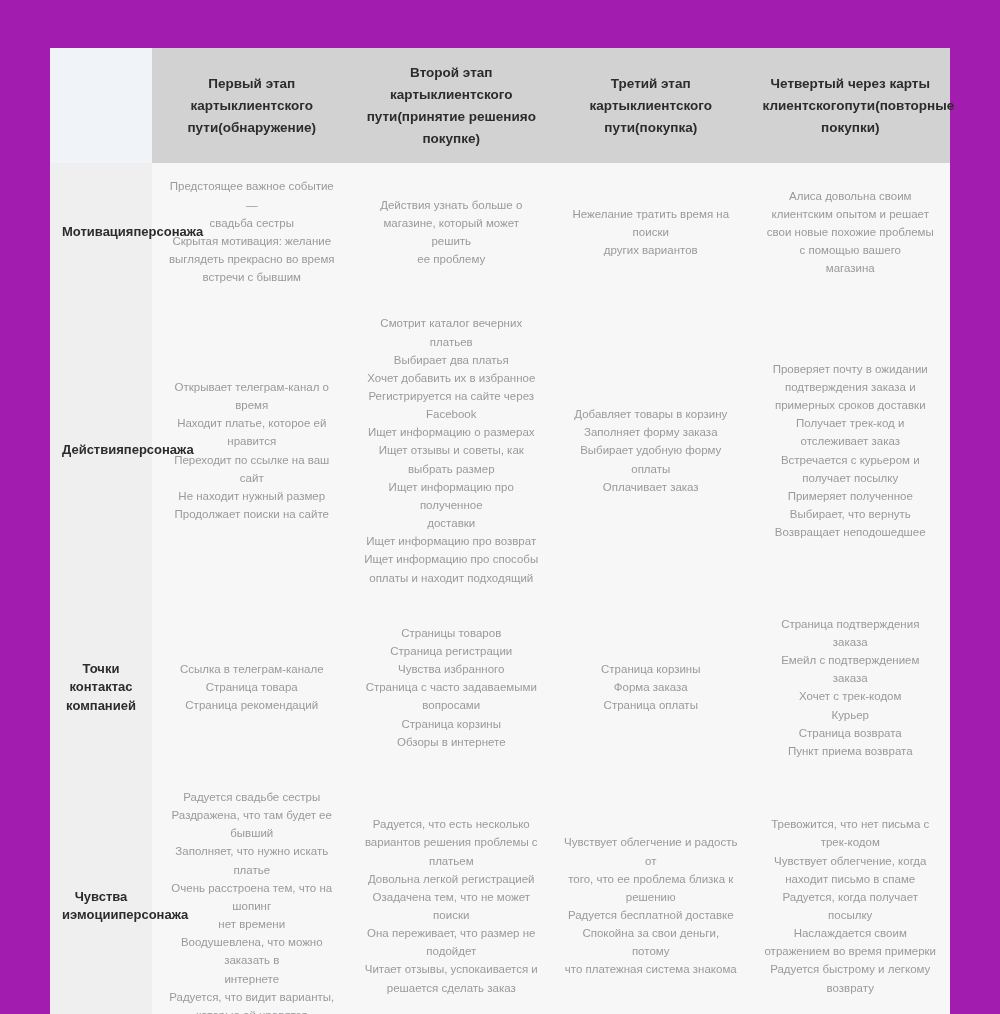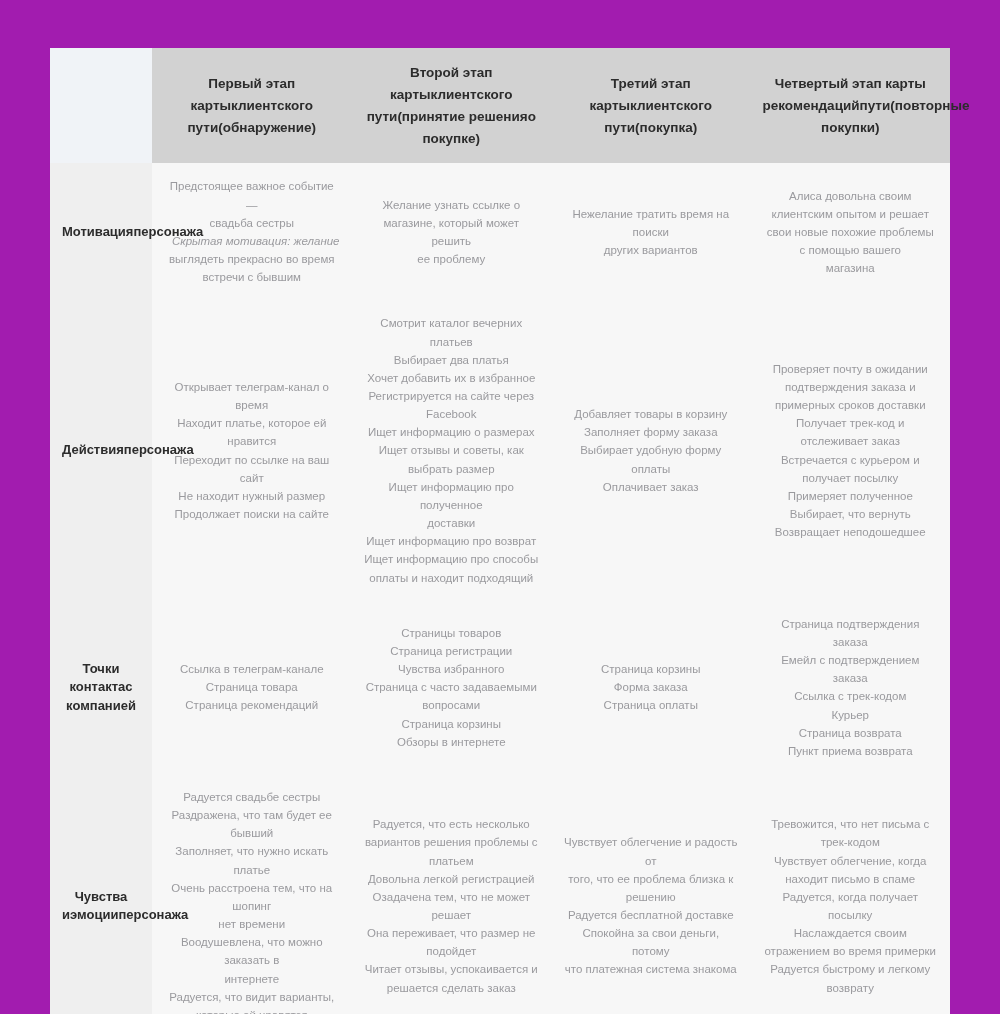--- a/index.html
+++ b/index.html
@@ -88,22 +88,20 @@
   td.cell {
     color: #9a9a9e;
     font-size: 11.5px;
     line-height: 1.58;
     text-align: center;
     padding: 14px 14px;
   }
 
   td.cell .line { display: block; }
   td.cell .line.em {
-    font-style: italic;
-    text-align: right;
   }
 </style>
 </head>
 <body>
 
 <div class="page">
   <div class="cjm-wrap">
     <table class="cjm">
       <colgroup>
         <col class="c-label">
@@ -111,35 +109,35 @@
         <col class="c-stage">
         <col class="c-stage">
         <col class="c-stage">
       </colgroup>
       <thead>
         <tr>
           <th class="corner"></th>
           <th><span class="line">Первый этап карты</span><span class="line">клиентского пути</span><span class="line">(обнаружение)</span></th>
           <th><span class="line">Второй этап карты</span><span class="line">клиентского пути</span><span class="line">(принятие решения</span><span class="line">о покупке)</span></th>
           <th><span class="line">Третий этап карты</span><span class="line">клиентского пути</span><span class="line">(покупка)</span></th>
-          <th><span class="line">Четвертый этап карты рекомендаций</span><span class="line">пути</span><span class="line">(повторные покупки)</span></th>
+          <th><span class="line">Четвертый через карты клиентского</span><span class="line">пути</span><span class="line">(повторные покупки)</span></th>
         </tr>
       </thead>
       <tbody id="cjm-body">
           <tr>
             <td class="rowlabel"><span class="line">Мотивация</span><span class="line">персонажа</span></td>
             <td class="cell">
               <span class="line">Предстоящее важное событие —</span>
               <span class="line">свадьба сестры</span>
               <span class="line em">Скрытая мотивация: желание</span>
               <span class="line">выглядеть прекрасно во время</span>
               <span class="line">встречи с бывшим</span>
             </td>
             <td class="cell">
-              <span class="line">Желание узнать ссылке о</span>
+              <span class="line">Действия узнать больше о</span>
               <span class="line">магазине, который может решить</span>
               <span class="line">ее проблему</span>
             </td>
             <td class="cell">
               <span class="line">Нежелание тратить время на поиски</span>
               <span class="line">других вариантов</span>
             </td>
             <td class="cell">
               <span class="line">Алиса довольна своим клиентским опытом и решает</span>
               <span class="line">свои новые похожие проблемы с помощью вашего</span>
@@ -204,21 +202,21 @@
               <span class="line">Обзоры в интернете</span>
             </td>
             <td class="cell">
               <span class="line">Страница корзины</span>
               <span class="line">Форма заказа</span>
               <span class="line">Страница оплаты</span>
             </td>
             <td class="cell">
               <span class="line">Страница подтверждения заказа</span>
               <span class="line">Емейл с подтверждением заказа</span>
-              <span class="line">Ссылка с трек-кодом</span>
+              <span class="line">Хочет с трек-кодом</span>
               <span class="line">Курьер</span>
               <span class="line">Страница возврата</span>
               <span class="line">Пункт приема возврата</span>
             </td>
           </tr>
           <tr>
             <td class="rowlabel"><span class="line">Чувства и</span><span class="line">эмоции</span><span class="line">персонажа</span></td>
             <td class="cell">
               <span class="line">Радуется свадьбе сестры</span>
               <span class="line">Раздражена, что там будет ее бывший</span>
@@ -229,21 +227,21 @@
               <span class="line">интернете</span>
               <span class="line">Радуется, что видит варианты,</span>
               <span class="line">которые ей нравятся</span>
             </td>
             <td class="cell">
               <span class="line">Радуется, что есть несколько</span>
               <span class="line">вариантов решения проблемы с</span>
               <span class="line">платьем</span>
               <span class="line">Довольна легкой регистрацией</span>
               <span class="line">Озадачена тем, что не может</span>
-              <span class="line">решает</span>
+              <span class="line">поиски</span>
               <span class="line">Она переживает, что размер не</span>
               <span class="line">подойдет</span>
               <span class="line">Читает отзывы, успокаивается и</span>
               <span class="line">решается сделать заказ</span>
             </td>
             <td class="cell">
               <span class="line">Чувствует облегчение и радость от</span>
               <span class="line">того, что ее проблема близка к</span>
               <span class="line">решению</span>
               <span class="line">Радуется бесплатной доставке</span>

